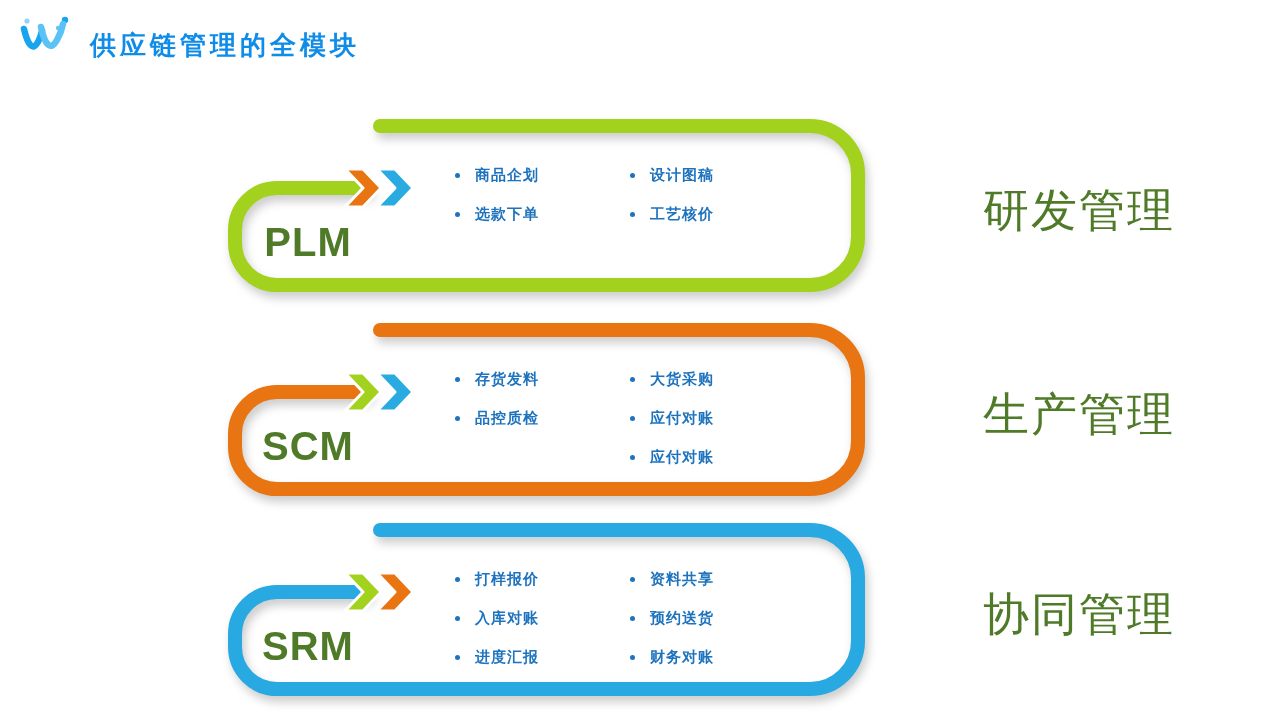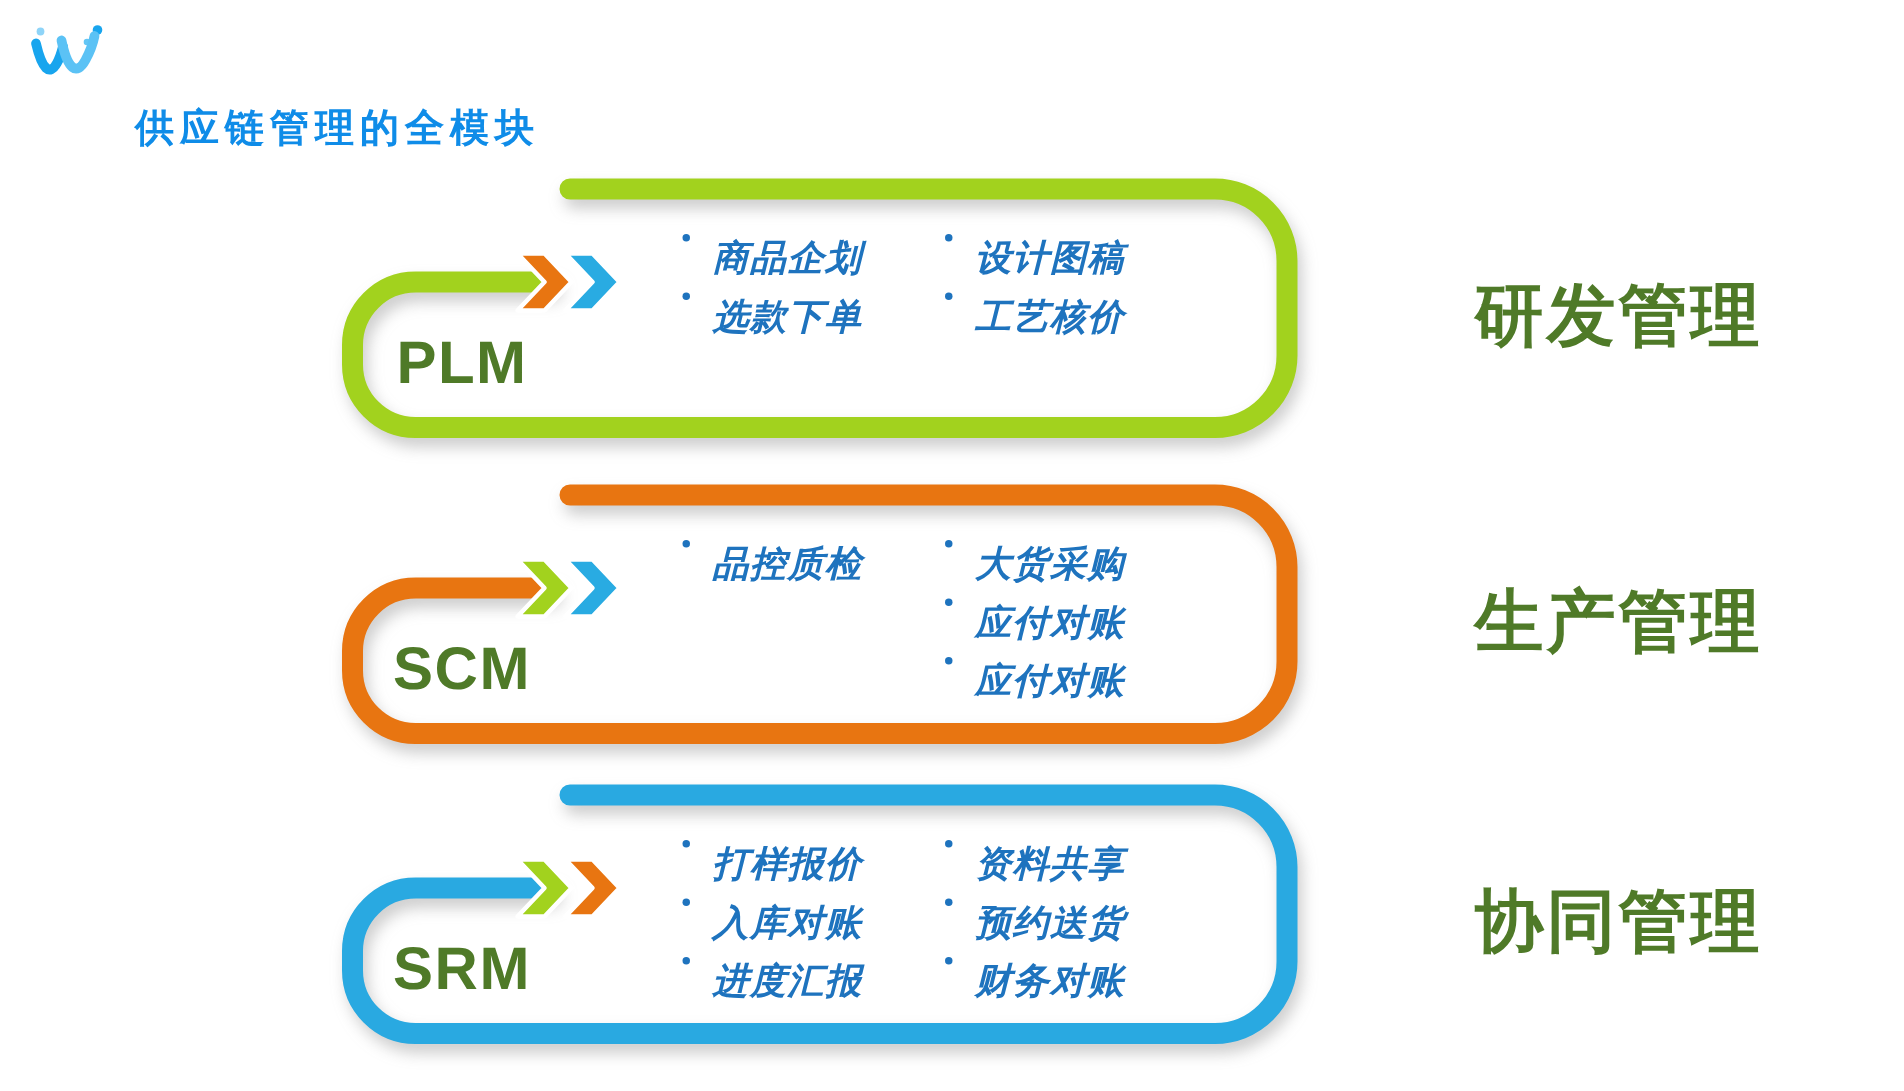--- a/index.html
+++ b/index.html
@@ -12,21 +12,20 @@
   }
 
   
   .header { position:absolute; left:0; top:0; width:100%; height:70px; }
   .logo { position:absolute; left:18px; top:12px; }
   .page-title {
     position:absolute; left:90px; top:28px;
     font-size:26px; font-weight:bold; letter-spacing:4px;
     color:var(--title-blue,#0F8CE8);
     white-space:nowrap;
-    margin-top:40px;
   }
 
   
   .module-row { position:absolute; left:225px; width:1044px; height:200px; }
   .module-row.r1 { top:110px; }
   .module-row.r2 { top:314px; }
   .module-row.r3 { top:514px; }
 
   .capsule {
     position:absolute; left:0; top:0;
@@ -46,35 +45,34 @@
     position:absolute; left:14px; top:96px; width:138px; height:72px;
     line-height:72px; text-align:center;
     font-size:40px; font-weight:bold; letter-spacing:1px;
     color:var(--dark-green,#4F7A28);
   }
 
   ul.bullets { position:absolute; top:46px; list-style:none; }
   ul.bullets.col-a { left:230px; width:172px; }
   ul.bullets.col-b { left:405px; width:190px; }
   ul.bullets li {
-    height:39px; display:flex; align-items:flex-start;
-    font-size:24px; font-weight:600; letter-spacing:1px;
+    height:39px; display:flex; align-items:center;
+    font-size:15px; font-weight:600; letter-spacing:1px;
     color:var(--bullet-blue,#1E73BE);
     white-space:nowrap;
-    font-style:italic;
   }
   .dot {
     width:5px; height:5px; border-radius:50%;
     background:var(--bullet-blue,#1E73BE);
     margin-right:15px; flex:0 0 auto;
   }
 
   .side-label {
     position:absolute; left:758px; top:70px; width:284px;
-    font-size:46px; font-weight:bold; letter-spacing:2px;
+    font-size:46px; font-weight:normal; letter-spacing:2px;
     color:var(--dark-green,#4F7A28);
     white-space:nowrap;
   }
 </style>
 </head>
 <body>
 
 <div class="header">
   <svg class="logo" width="58" height="48" viewBox="0 0 58 48">
     <circle cx="9" cy="9" r="2.6" fill="#8ED4F8"></circle>
@@ -121,20 +119,24 @@
 <section class="module-row r2">
   <svg class="capsule" width="660" height="195" viewBox="0 0 660 195">
     <path class="capsule-path" d="M155,16 L585,16 A48,48 0 0 1 633,64 L633,127 A48,48 0 0 1 585,175 L52,175 A42,42 0 0 1 10,133 L10,120 A42,42 0 0 1 52,78 L140,78" stroke="#E87511"></path>
   </svg>
   <svg class="chevrons" width="90" height="46" viewBox="0 0 90 46">
     <polygon points="2,4 20,4 38,23 20,42 2,42 20,23" fill="#A2D21E"></polygon>
     <polygon points="34,4 52,4 70,23 52,42 34,42 52,23" fill="#29ABE2"></polygon>
   </svg>
   <div class="acronym">SCM</div>
   <ul class="bullets col-a">
+    <li>
+        <span class="dot"></span>
+        <span>存货发料</span>
+      </li>
     <li>
         <span class="dot"></span>
         <span>品控质检</span>
       </li>
   </ul>
   <ul class="bullets col-b">
     <li>
         <span class="dot"></span>
         <span>大货采购</span>
       </li>

